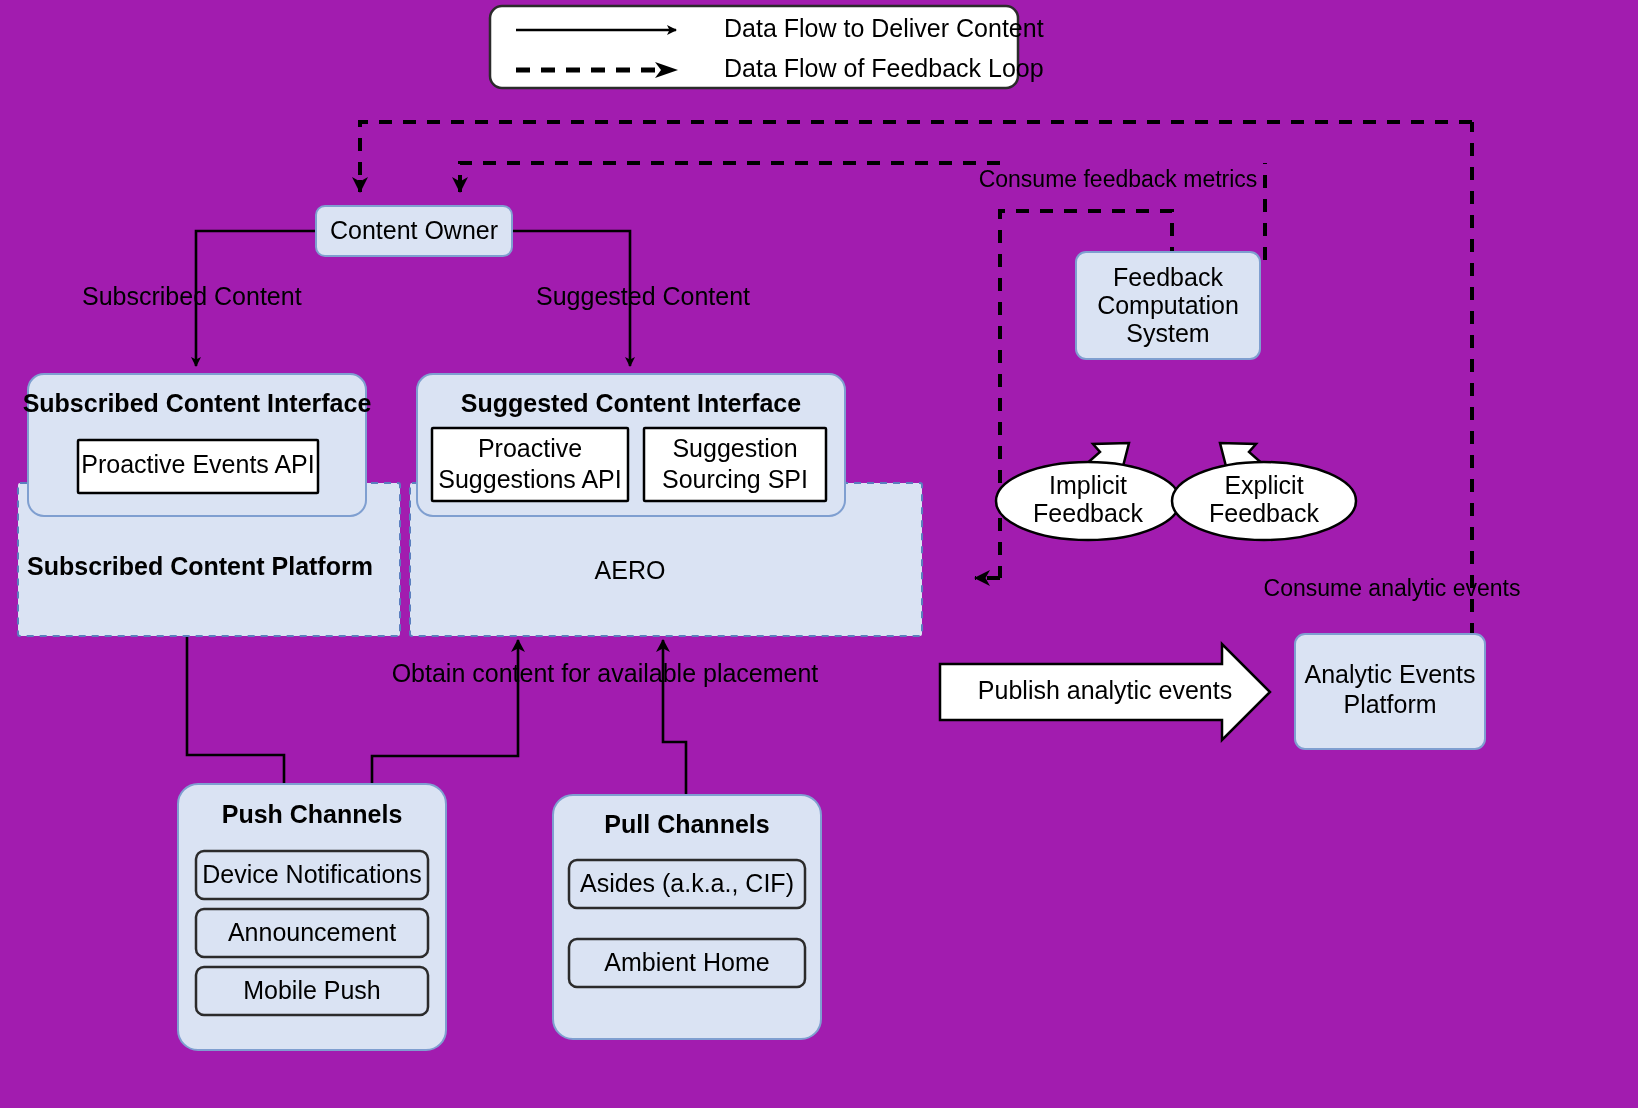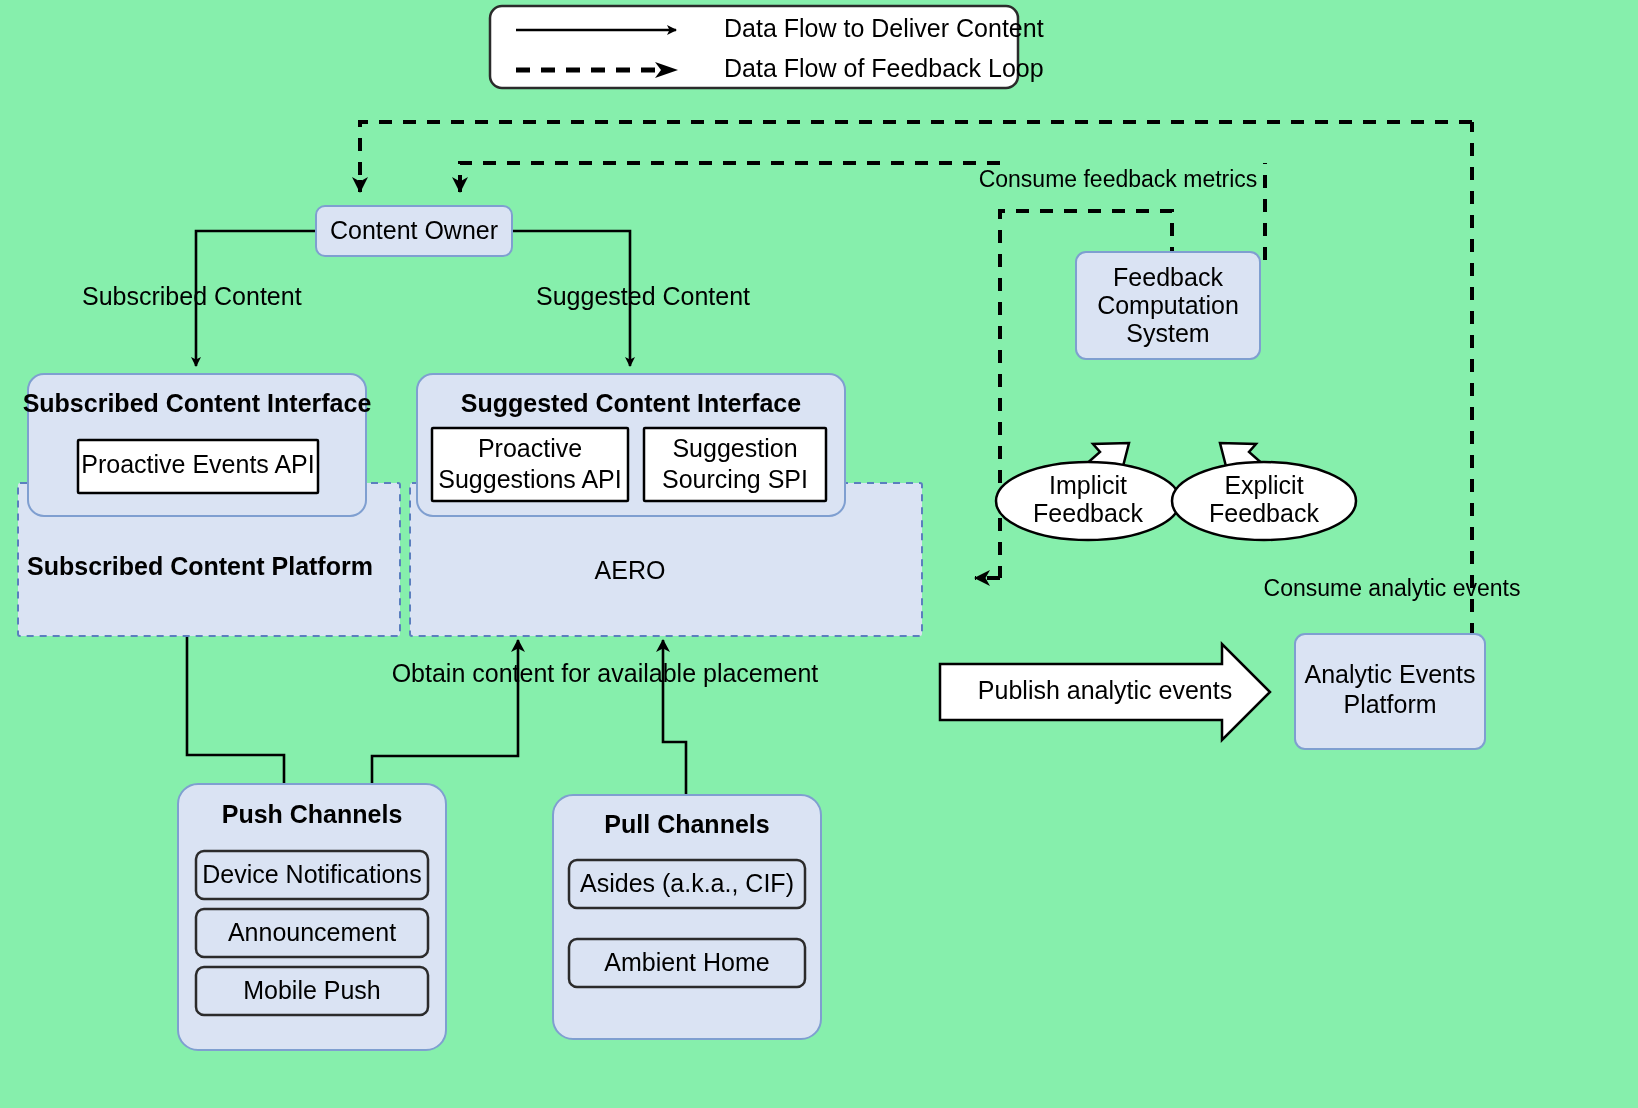--- a/index.html
+++ b/index.html
@@ -11,21 +11,21 @@
   body {
     width: 1638px;
     height: 1108px;
     font-family: "Liberation Sans", sans-serif;
     overflow: hidden;
   }
   #canvas {
     position: relative;
     width: 1638px;
     height: 1108px;
-    background: #86efac;
+    background: #a21caf;
   }
   svg.layer {
     position: absolute;
     top: 0;
     left: 0;
     width: 1638px;
     height: 1108px;
   }
   text {
     font-family: "Liberation Sans", sans-serif;

